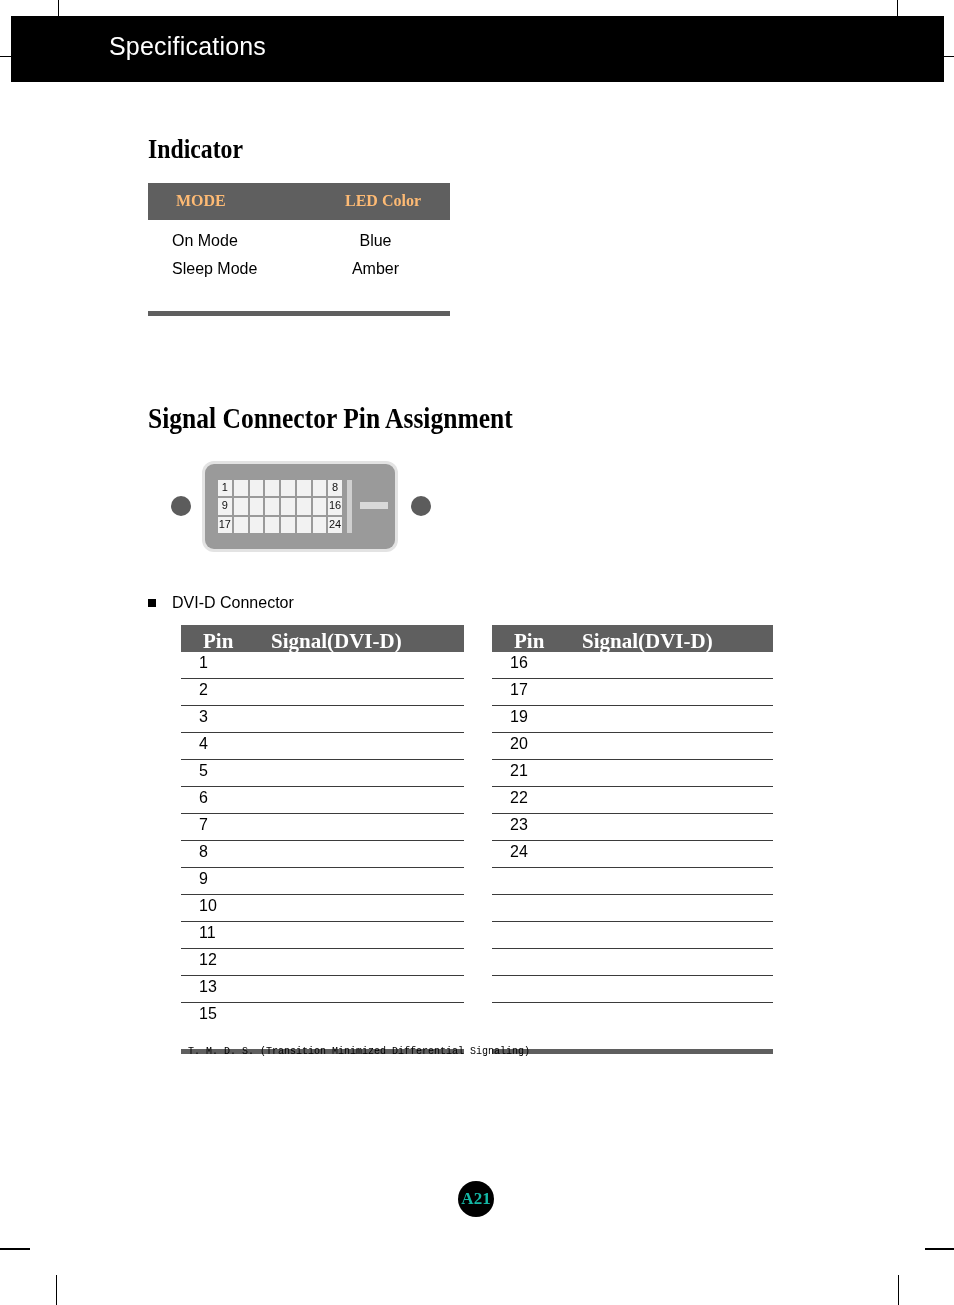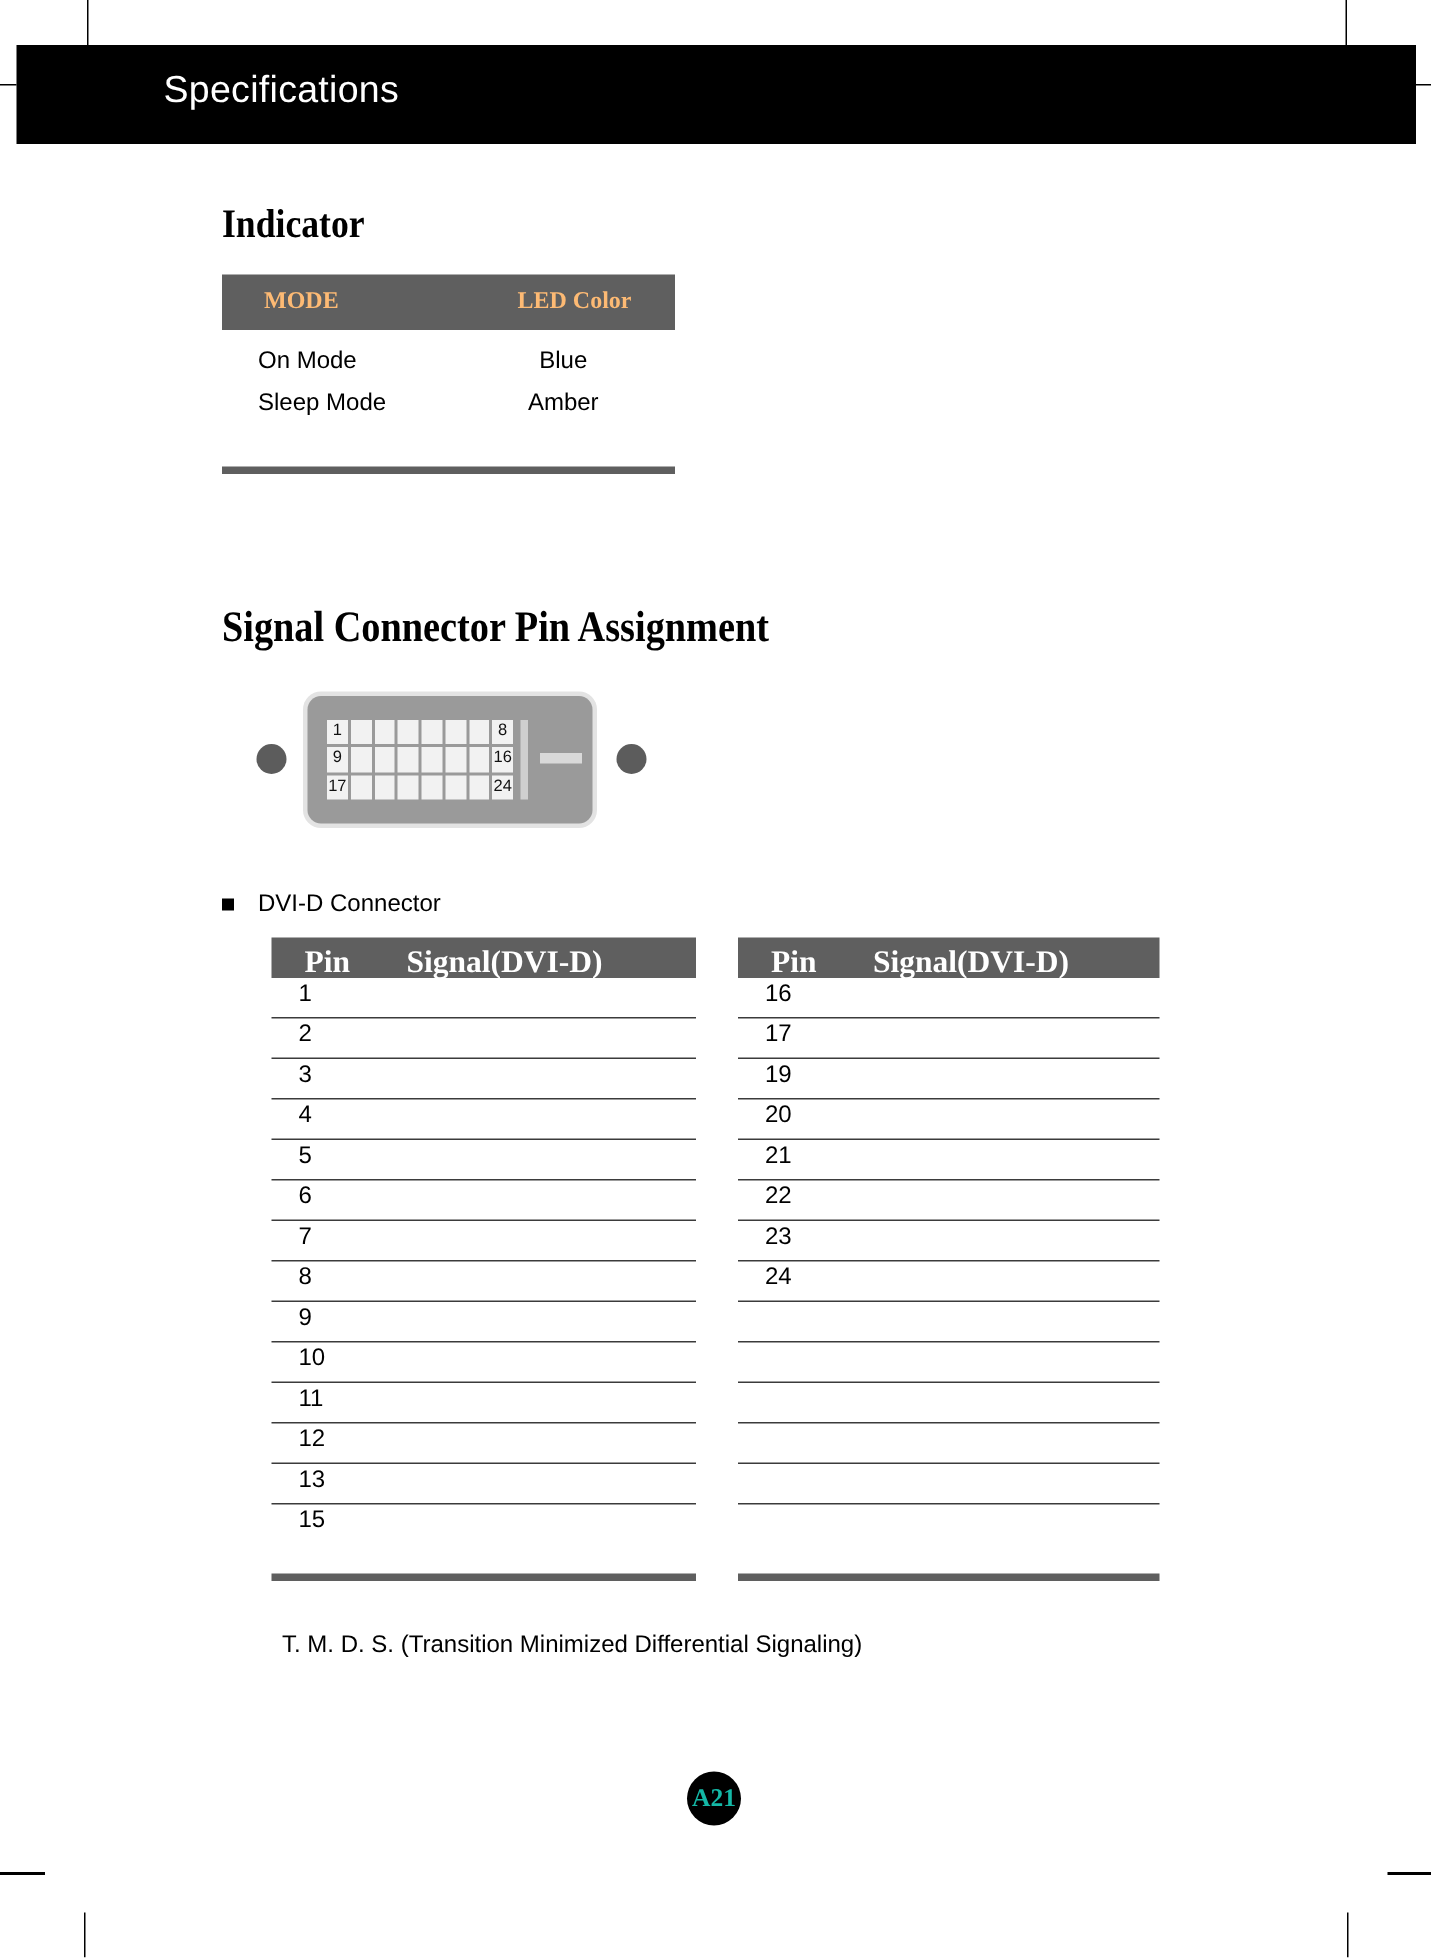--- a/index.html
+++ b/index.html
@@ -21,21 +21,21 @@
     position: absolute;
     background: #000;
   }
   .crop-v { width: 1px; }
   .crop-h { height: 1px; }
 
   
   #header-bar {
     position: absolute;
     left: 11px;
-    top: 30px;
+    top: 16px;
     width: 933px;
     height: 66px;
     background: #000000;
   }
   #header-title {
     position: absolute;
     left: 98px;
     top: 16px;
     color: #ffffff;
     font-family: "Liberation Sans", sans-serif;
@@ -262,23 +262,23 @@
   .pt-bottom-rule {
     height: 5px;
     background: #5f5f5f;
     margin-top: 20px;
   }
 
   
   #footnote {
     position: absolute;
     left: 188px;
-    top: 1088px;
-    font-size: 16px;
-    font-family: Liberation Sans, sans-serif;
+    top: 1046px;
+    font-size: 10px;
+    font-family: Liberation Mono, monospace;
     white-space: nowrap;
   }
 
   
   #page-badge {
     position: absolute;
     left: 458px;
     top: 1181px;
     width: 36px;
     height: 36px;

